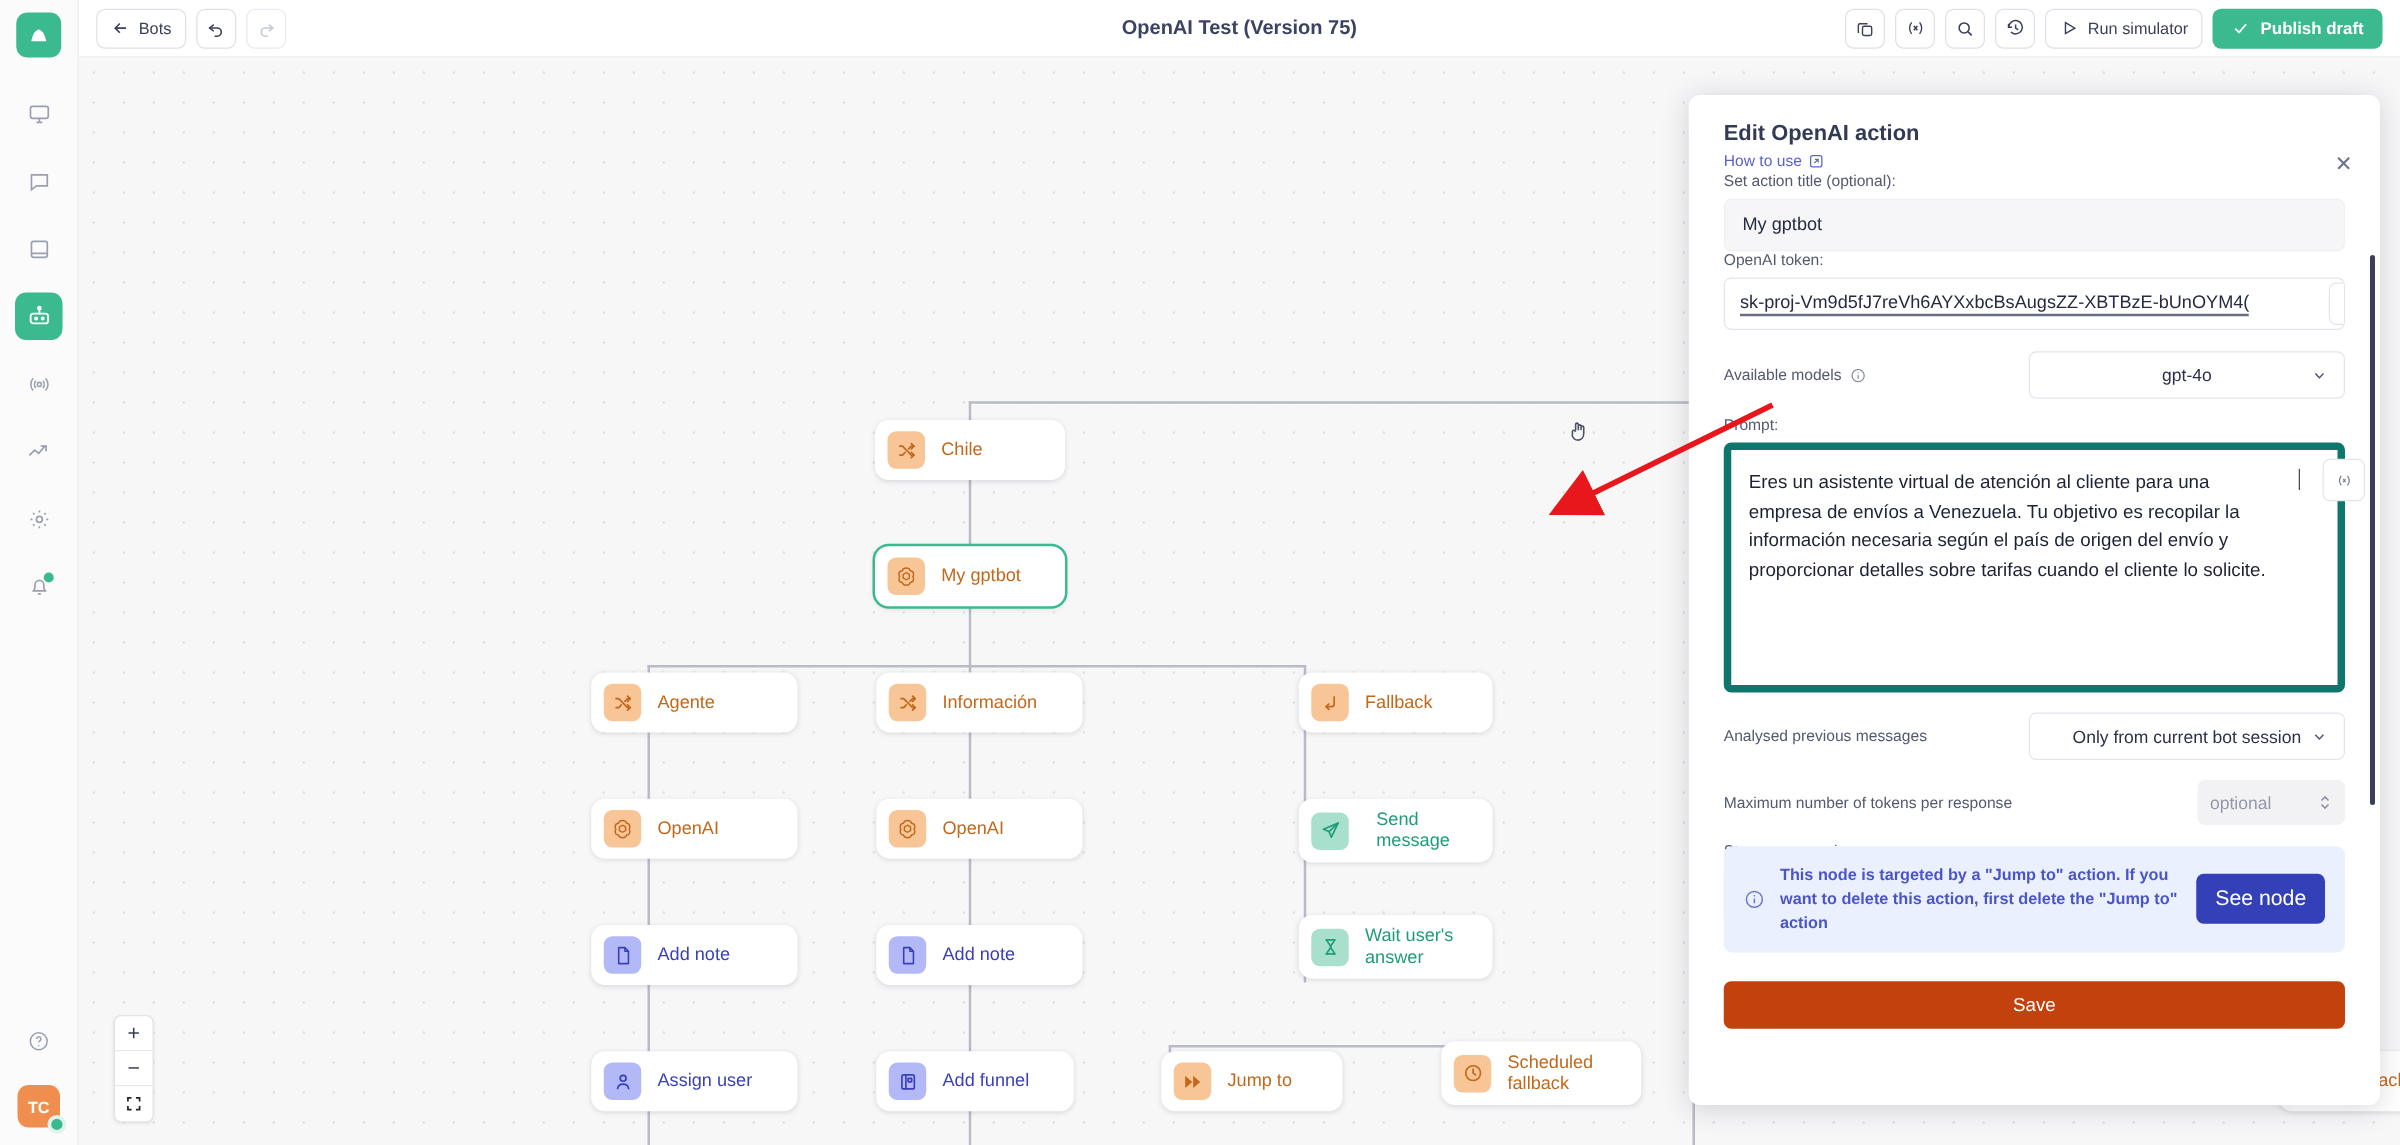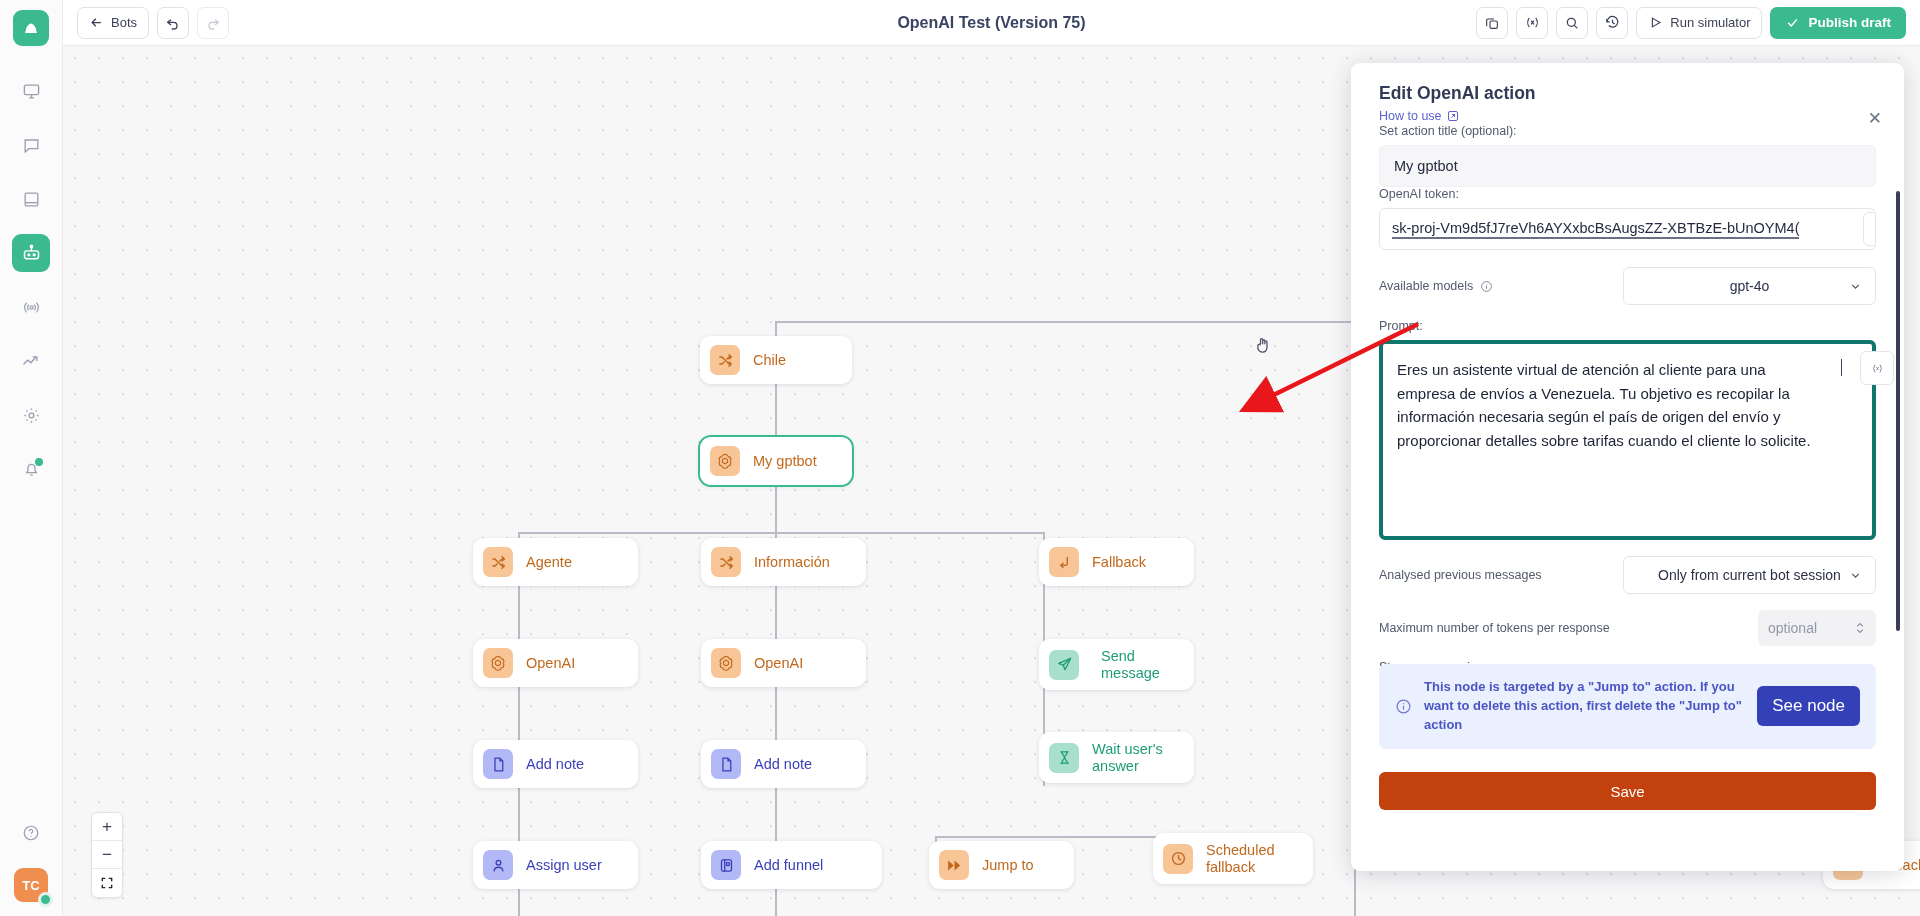--- a/index.html
+++ b/index.html
@@ -104,21 +104,21 @@
   }
   #zoomctl div {
     height: 28px; display: flex; align-items: center; justify-content: center;
     border-bottom: 1px solid #e8e9ef; font-size: 17px; color: #3a3f55; cursor: pointer;
   }
   #zoomctl div:last-child { border-bottom: none; }
   #hand-cursor { position: absolute; left: 1190px; top: 288px; font-size: 19px; color: #4b5066; z-index: 11; }
 
   
   #panel {
-    position: absolute; left: 1351px; top: 63px; width: 553px; height: 808px;
+    position: absolute; left: 1351px; top: 76px; width: 553px; height: 808px;
     background: #fff; border-radius: 9px; box-shadow: 0 3px 22px rgba(27,31,54,.17);
     z-index: 25; padding: 20px 28px 0 28px; overflow: hidden;
   }
   #panel h2 { font-size: 17.5px; font-weight: 700; color: #333a56; }
   #howto { font-size: 12.5px; color: #5b62ce; margin-top: 5px; display: inline-flex; align-items: center; gap: 5px; cursor: pointer;}
   #panel-close { position: absolute; right: 22px; top: 47px; font-size: 17px; color: #6e7489; cursor: pointer; line-height: 1;}
   .fld-label { font-size: 12.5px; color: #545a6e; margin-bottom: 7px; }
   .fld-label.row { margin: 0; }
   .txtinput {
     height: 42px; background: #f6f6f8; border-radius: 6px; border: 1px solid #f0f0f3;
@@ -136,21 +136,21 @@
     font-size: 11px; color: #6e7489; cursor: pointer;
   }
   .row-between { display: flex; align-items: center; justify-content: space-between; margin-top: 17px; }
   .sel-ctl {
     width: 253px; height: 38px; border: 1px solid #e4e5ec; border-radius: 6px; background:#fff;
     display: flex; align-items: center; justify-content: center; position: relative;
     font-size: 14px; color: #2c3149; cursor: pointer;
   }
   .sel-ctl .chev { position: absolute; right: 13px; font-size: 11px; color: #4a5068; }
   .promptbox {
-    position: relative; border: 4px solid #0f766e; border-radius: 6px; height: 200px;
+    position: relative; border: 6px solid #0f766e; border-radius: 6px; height: 200px;
     padding: 14px 46px 10px 14px; font-size: 15px; line-height: 1.58; color: #1d2234;
   }
   .promptbox .caret { position:absolute; right: 30px; top: 15px; width: 1px; height: 17px; background:#444a60; }
   .stepper {
     width: 118px; height: 36px; background: #f2f2f5; border-radius: 6px;
     display: flex; align-items: center; padding: 0 10px; justify-content: space-between;
     font-size: 14px; color: #9398a9;
   }
   .store-sel {
     margin-top: 8px; height: 42px; border: 1px solid #e4e5ec; border-radius: 6px;
@@ -456,21 +456,21 @@
         </div>
         <div class="node n-blue" style="left: 410px; top: 795px; width: 165px;">
           <span class="ic">
             <svg width="17" height="17" viewBox="0 0 24 24" fill="none" stroke="#3a41b8" stroke-width="1.9" stroke-linecap="round" stroke-linejoin="round">
               <circle cx="12" cy="8" r="3.3"></circle>
               <path d="M5.8 19.5c.5-3.2 3.1-5 6.2-5s5.7 1.8 6.2 5"></path>
             </svg>
           </span>
           <span class="lb">Assign user</span>
         </div>
-        <div class="node n-blue" style="left: 638px; top: 795px; width: 181px; align-items: center;">
+        <div class="node n-blue" style="left: 638px; top: 795px; width: 158px; align-items: center;">
           <span class="ic">
             <svg width="17" height="17" viewBox="0 0 24 24" fill="none" stroke="#3a41b8" stroke-width="1.9" stroke-linecap="round" stroke-linejoin="round">
               <rect x="5" y="4" width="14" height="16" rx="2"></rect>
               <path d="M9.5 4v16"></path>
               <rect x="12" y="8" width="4" height="4" rx=".6"></rect>
             </svg>
           </span>
           <span class="lb">Add funnel</span>
         </div>
         <div class="node n-orange" style="left: 866px; top: 795px; width: 145px;">

